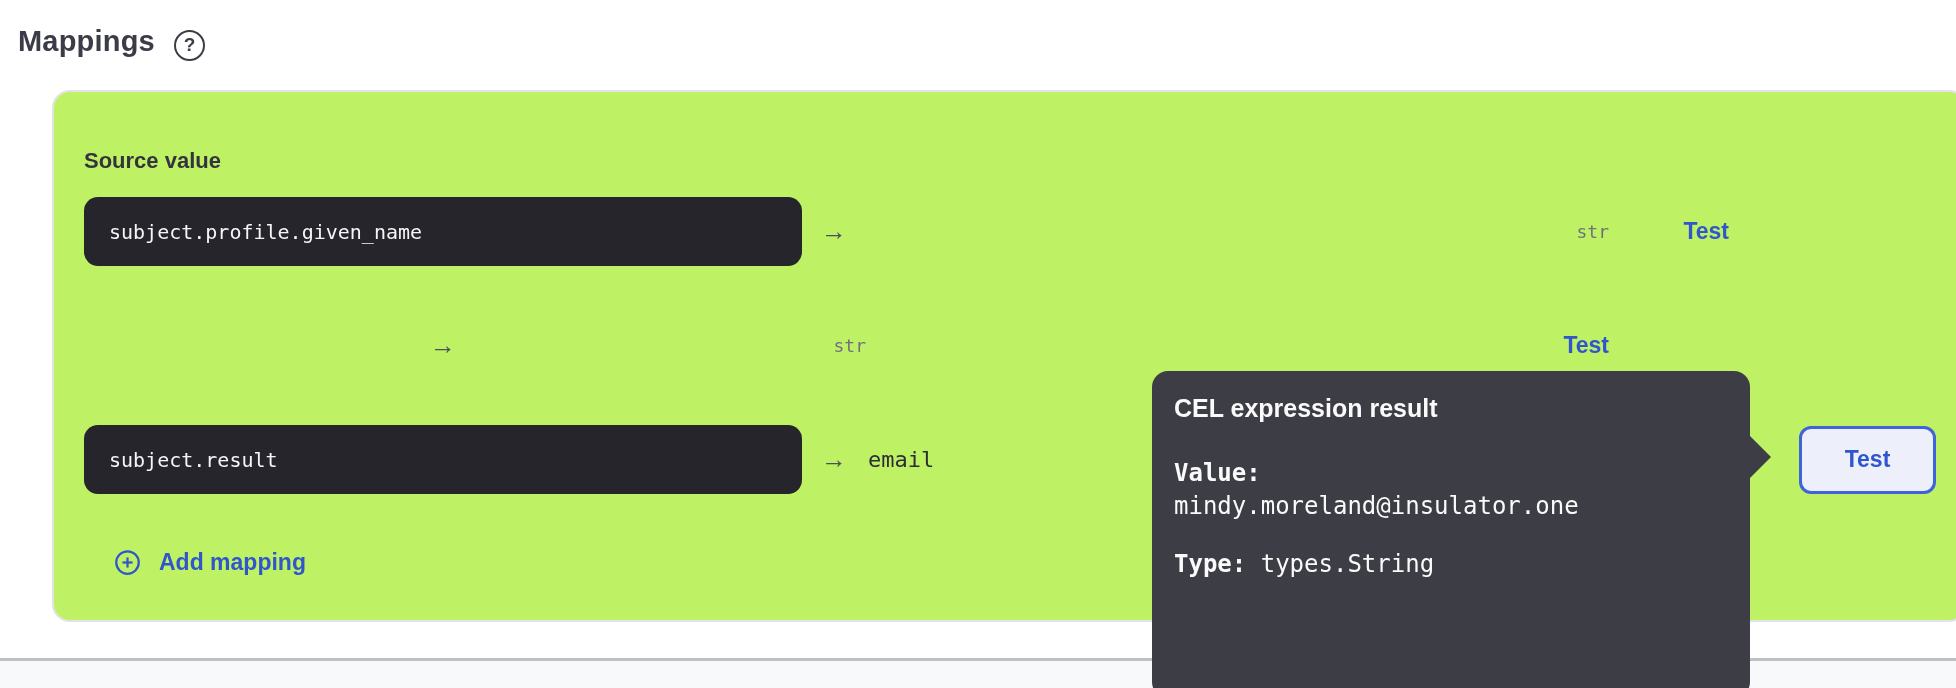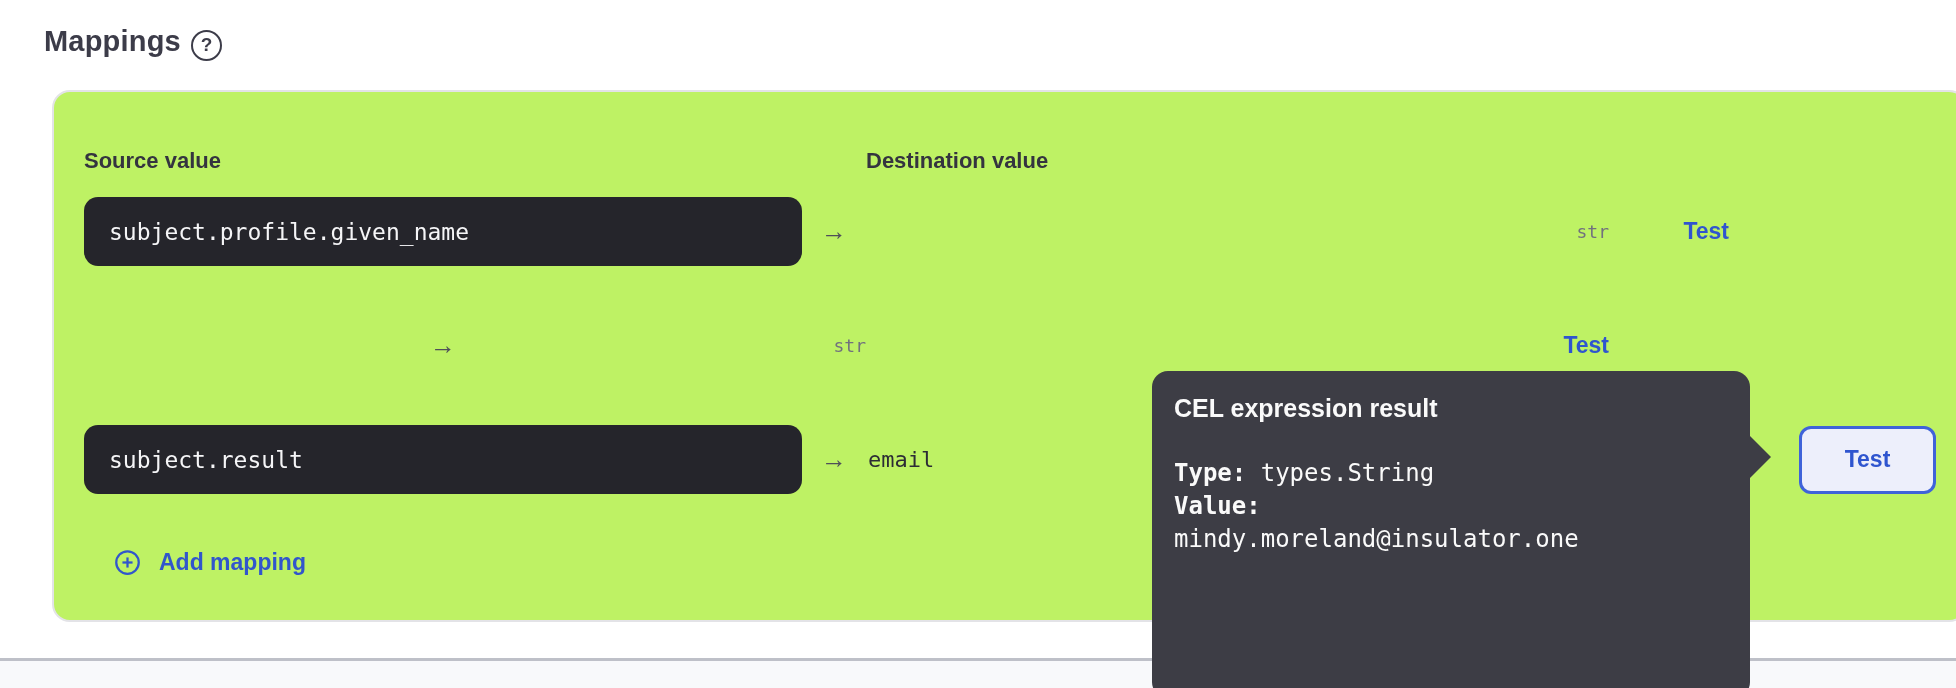--- a/index.html
+++ b/index.html
@@ -7,22 +7,22 @@
     width: 1956px; height: 688px;
     background: #ffffff;
     font-family: "Liberation Sans", sans-serif;
     overflow: hidden;
     position: relative;
   }
   .mono { font-family: "DejaVu Sans Mono", monospace; }
 
   
   .page-head {
-    display: flex; align-items: center; gap: 10px;
-    margin: 24px 0 0 44px; height: 34px;
+    display: flex; align-items: center; gap: 19px;
+    margin: 24px 0 0 18px; height: 34px;
   }
   .page-title {
     font-size: 29px; font-weight: 700; color: #3c3c49; letter-spacing: 0.2px;
   }
   .help-icon {
     width: 31px; height: 31px; border: 2.5px solid #3c3c49; border-radius: 50%;
     display: flex; align-items: center; justify-content: center;
     font-size: 19px; font-weight: 700; color: #3c3c49;
     margin-top: 8px; cursor: pointer;
   }
@@ -47,21 +47,21 @@
   .col-header { font-size: 22px; font-weight: 700; color: #34343f; }
   .col-header-row { margin-bottom: 23px; }
   .mapping-row { margin-bottom: 45px; height: 69px; }
 
   .source-box {
     height: 69px;
     background: #25252b;
     border-radius: 14px;
     display: flex; align-items: center;
     padding-left: 25px;
-    font-size: 23px; color: #f5f5f7;
+    font-size: 20px; color: #f5f5f7;
     cursor: text;
   }
   .arrow {
     text-align: center;
     font-size: 26px; color: #4f4f59;
   }
   .dest {
     font-size: 22px; color: #2c2c35;
     padding-left: 2px;
   }
@@ -133,21 +133,20 @@
   <div class="page-title">Mappings</div>
   <div class="help-icon">?</div>
 </div>
 
 <div class="card">
 
   
   <div class="row-grid col-header-row">
     <div class="col-header">Source value</div>
     <div></div>
-    <div class="col-header">Destination value</div>
     <div></div>
     <div></div>
   </div>
 
   
   <div class="row-grid mapping-row">
     <div class="source-box mono">subject.profile.given_name</div>
     <div class="arrow">→</div>
     <div class="type-badge mono">str</div>
     <div class="test-link">Test</div>
@@ -176,25 +175,25 @@
       <line x1="12" y1="7.5" x2="12" y2="16.5"></line>
       <line x1="7.5" y1="12" x2="16.5" y2="12"></line>
     </svg>
     <span class="add-label">Add mapping</span>
   </div>
 
 </div>
 
 <div class="tooltip">
   <div class="tooltip-title">CEL expression result</div>
+  <div class="tooltip-line mono">
+    <span class="tooltip-bold">Value:</span><br>
+    <span>mindy.moreland@insulator.one</span>
+  </div>
   <div class="tooltip-line mono tooltip-type-row">
     <span class="tooltip-bold">Type:</span>
     <span>types.String</span>
-  </div>
-  <div class="tooltip-line mono">
-    <span class="tooltip-bold">Value:</span><br>
-    <span>mindy.moreland@insulator.one</span>
   </div>
   <div class="tooltip-caret"></div>
 </div>
 
 <div class="bottom-divider"></div>
 <div class="bottom-strip"></div>
 
 </body></html>

